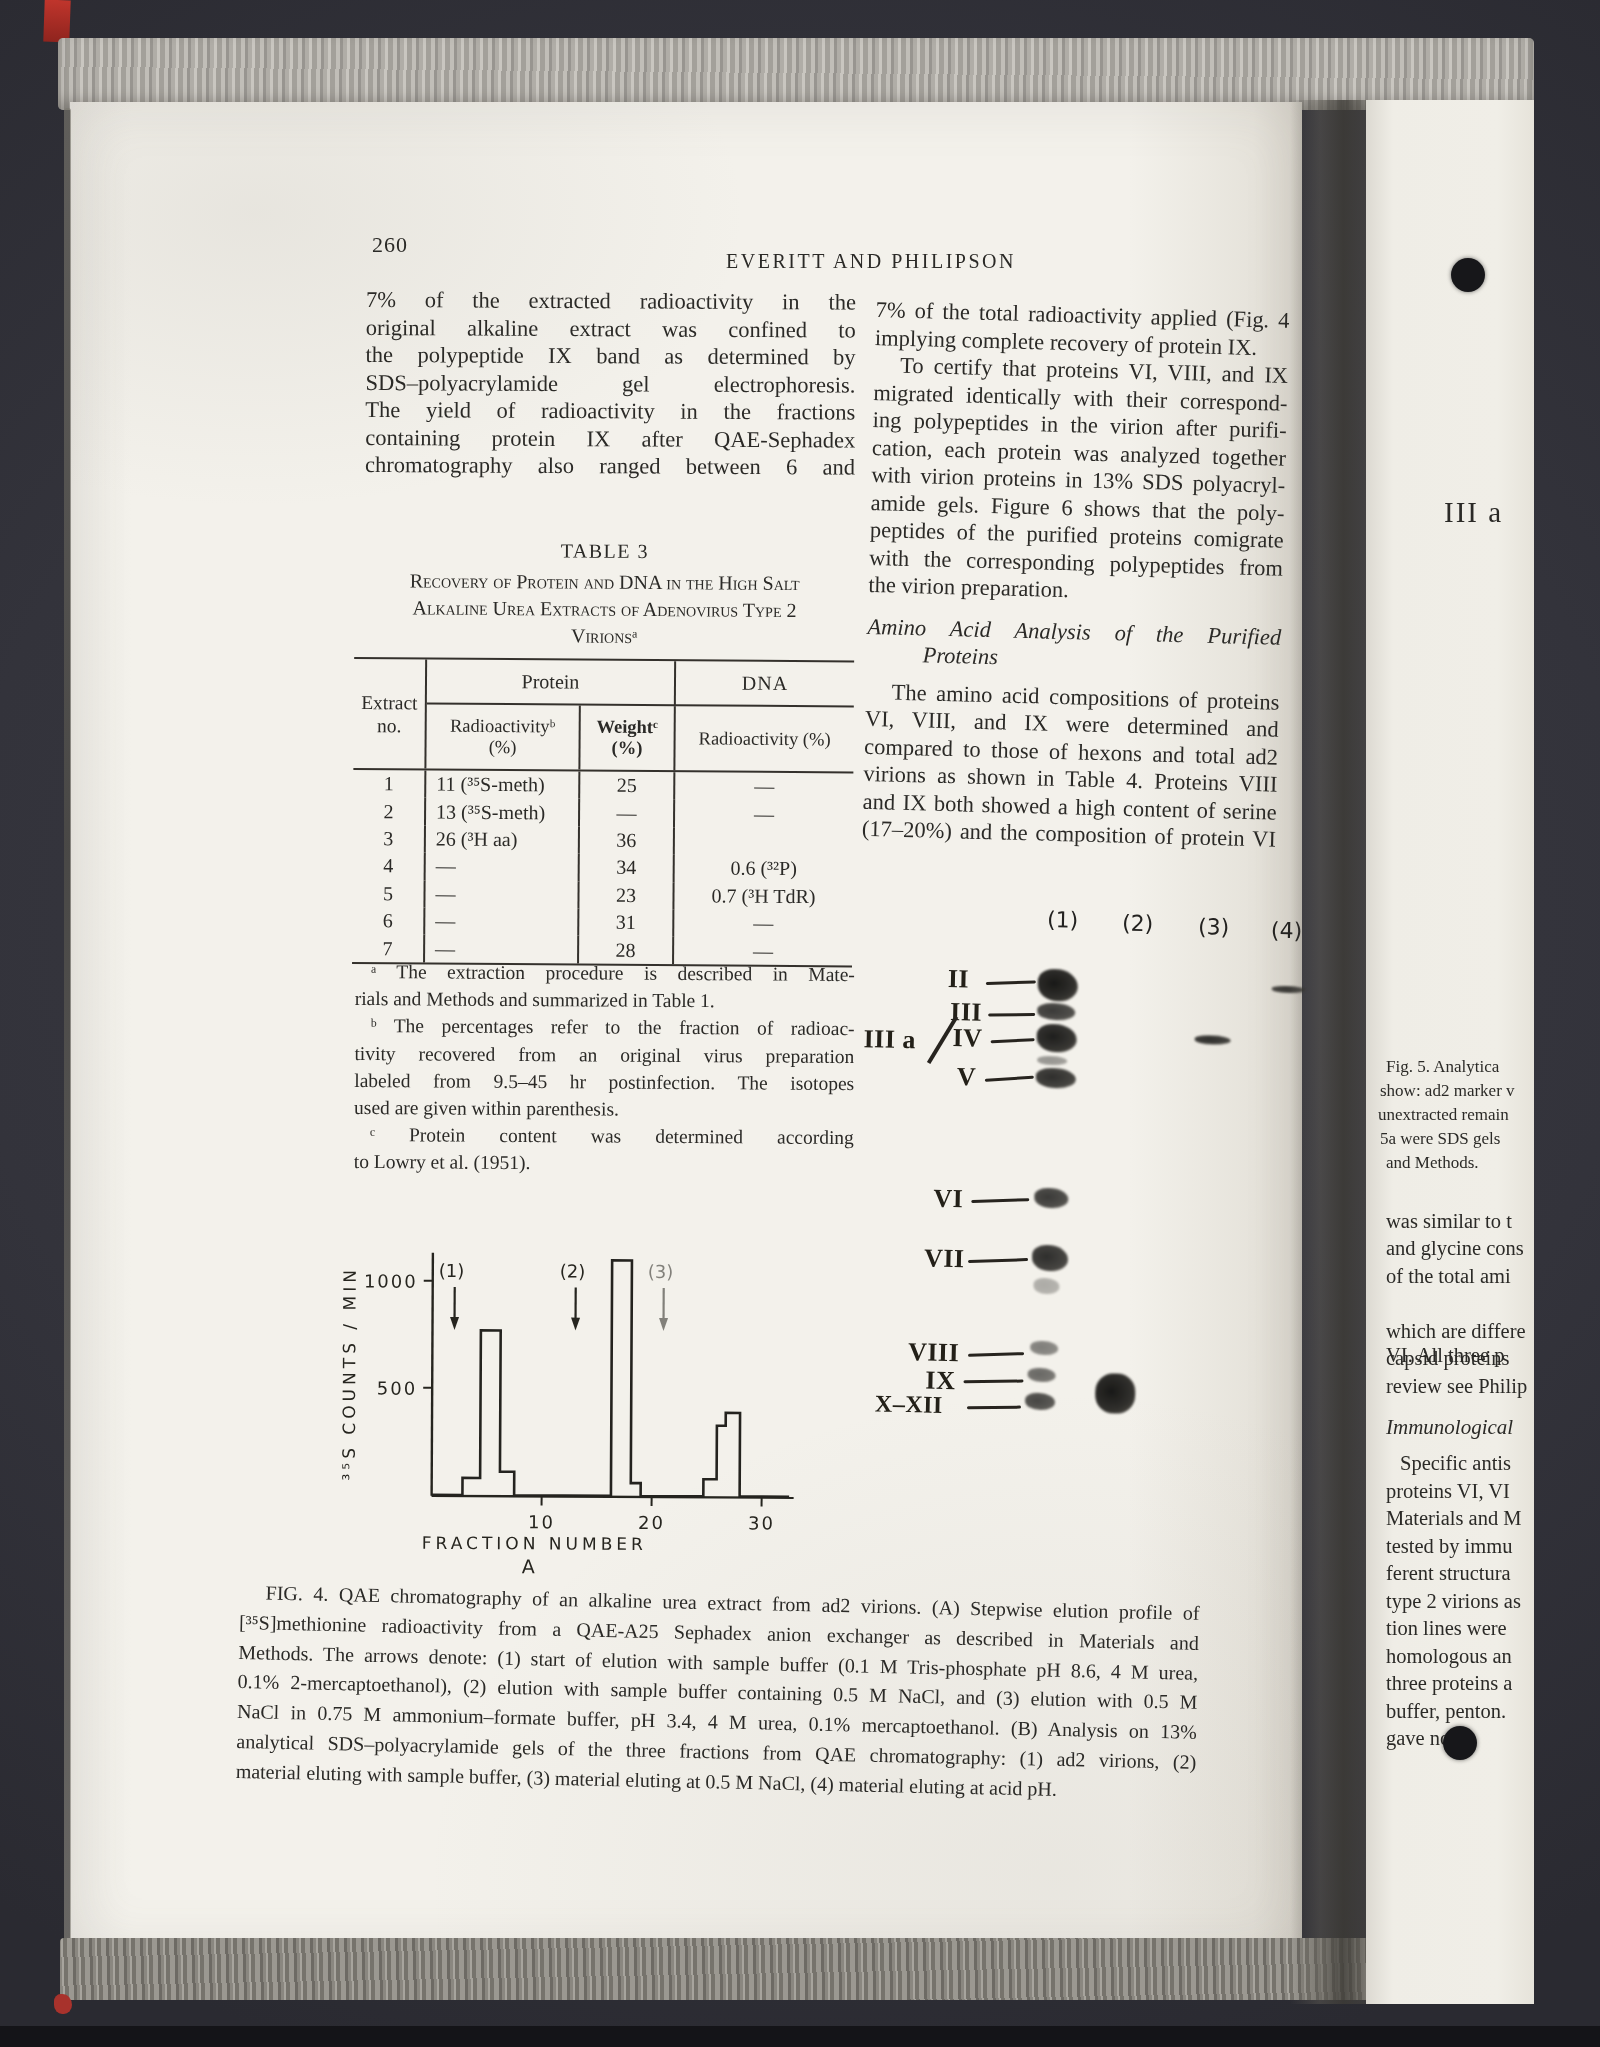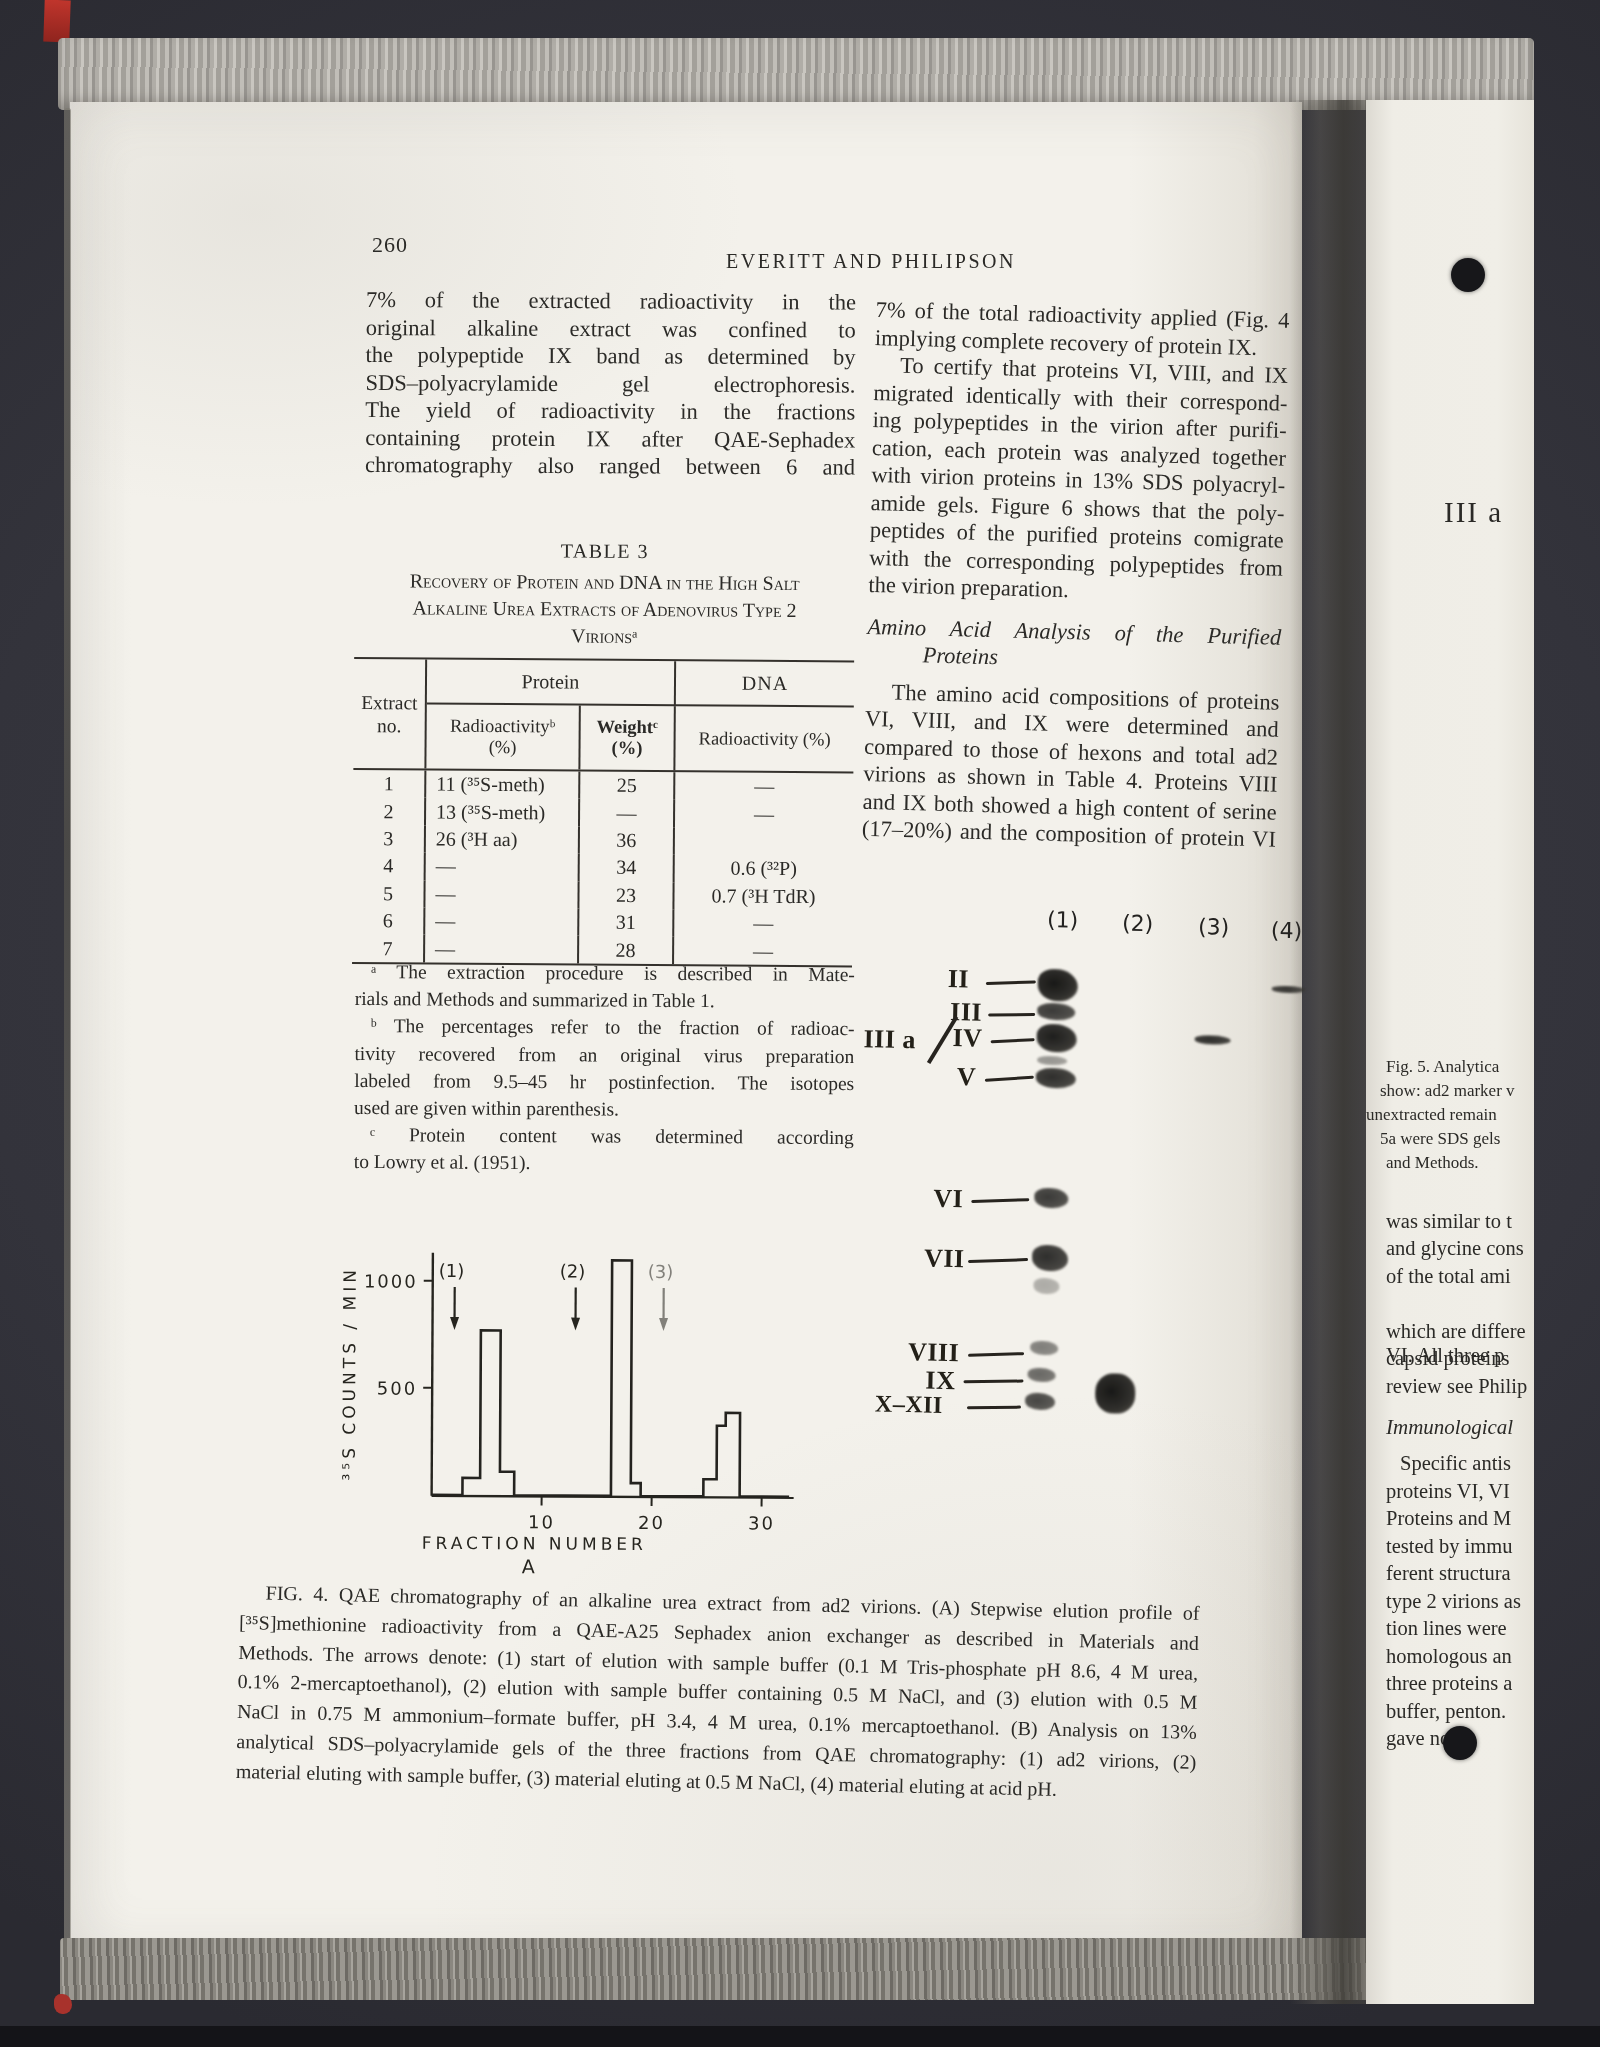--- a/index.html
+++ b/index.html
@@ -303,34 +303,34 @@
     <div class="line">analytical SDS–polyacrylamide gels of the three fractions from QAE chromatography: (1) ad2 virions, (2)</div>
     <div class="line last">material eluting with sample buffer, (3) material eluting at 0.5 M NaCl, (4) material eluting at acid pH.</div>
   </div>
 
   <div class="abs gutter"></div>
 
   <div class="abs facing">
     <div class="frag f-iiia">III a</div>
     <div class="frag f5" style="top:955px">Fig. 5. Analytica</div>
     <div class="frag f5" style="top:979px;left:14px">show: ad2 marker v</div>
-    <div class="frag f5" style="top:1003px;left:0">unextracted remain</div>
+    <div class="frag f5" style="top:1003px;left:12px">unextracted remain</div>
     <div class="frag f5" style="top:1027px;left:14px">5a were SDS gels</div>
     <div class="frag f5" style="top:1051px;left:20px">and Methods.</div>
     <div class="frag fp" style="top:1108px">was similar to t</div>
     <div class="frag fp" style="top:1135px">and glycine cons</div>
     <div class="frag fp" style="top:1163px">of the total ami</div>
     <div class="frag fp" style="top:1242px">VI. All three p</div>
     <div class="frag fp" style="top:1218px">which are differe</div>
     <div class="frag fp" style="top:1245px">capsid proteins</div>
     <div class="frag fp" style="top:1273px">review see Philip</div>
     <div class="frag fh" style="top:1315px">Immunological</div>
     <div class="frag fp" style="top:1350px;left:34px">Specific antis</div>
     <div class="frag fp" style="top:1378px">proteins VI, VI</div>
-    <div class="frag fp" style="top:1405px">Proteins and M</div>
+    <div class="frag fp" style="top:1405px">Materials and M</div>
     <div class="frag fp" style="top:1433px">tested by immu</div>
     <div class="frag fp" style="top:1460px">ferent structura</div>
     <div class="frag fp" style="top:1488px">type 2 virions as</div>
     <div class="frag fp" style="top:1515px">tion lines were</div>
     <div class="frag fp" style="top:1543px">homologous an</div>
     <div class="frag fp" style="top:1570px">three proteins a</div>
     <div class="frag fp" style="top:1598px">buffer, penton.</div>
     <div class="frag fp" style="top:1625px">gave no</div>
     <div class="hole" style="left:85px;top:158px"></div>
     <div class="hole" style="left:77px;top:1626px"></div>

